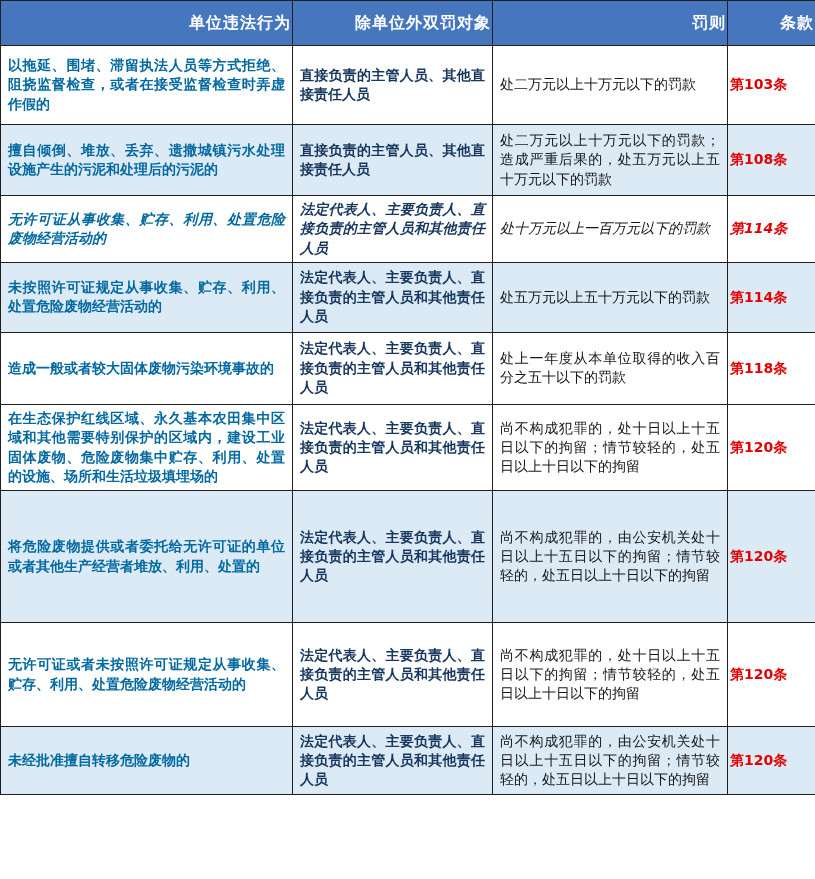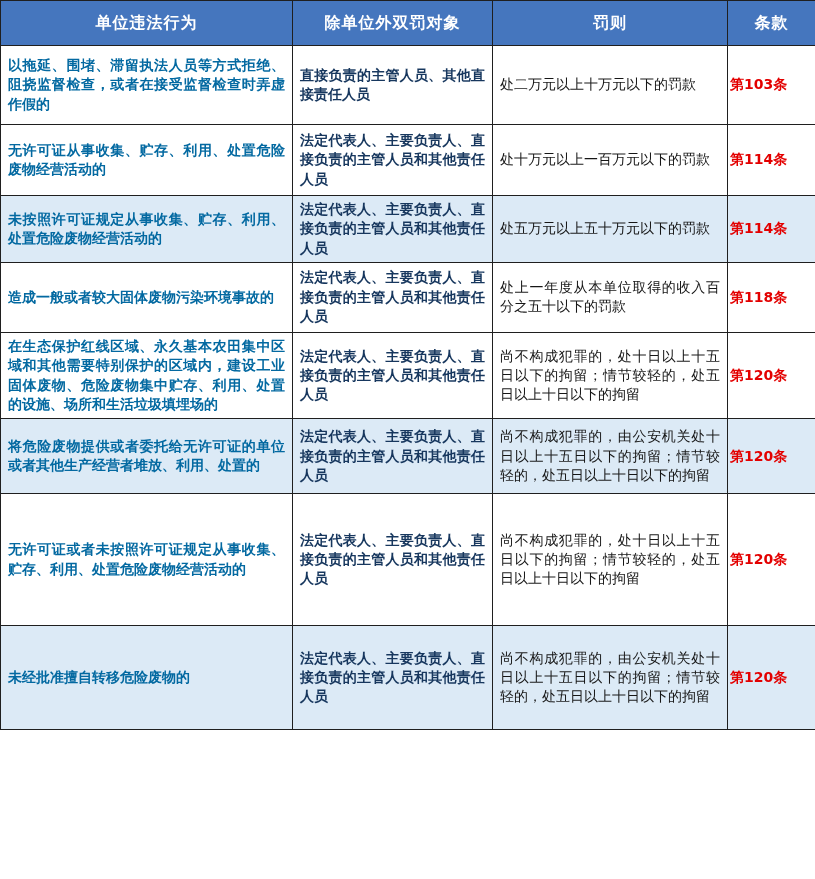--- a/index.html
+++ b/index.html
@@ -31,21 +31,21 @@
   col.c-penalty   { width: 235px; }
   col.c-article   { width: 88px;  }
 
   
   thead th {
     background: #4576be;
     color: #ffffff;
     font-weight: bold;
     font-size: 16px;
     height: 45px;
-    text-align: center;
+    text-align: right;
     letter-spacing: 1px;
   }
 
   
   tbody td {
     font-size: 14px;
     line-height: 1.38;
     padding: 4px 7px;
     text-align: justify;
     color: #151515;
@@ -70,21 +70,21 @@
     padding: 4px 2px;
   }
 
   
   tbody tr { background: #ffffff; }
   tbody tr.alt { background: #dceaf6; }
 
   
   tbody tr:nth-child(1)  { height: 79px; }
   tbody tr:nth-child(2)  { height: 71px; }
-  tbody tr:nth-child(3)  { height: 66px; }
+  tbody tr:nth-child(3)  { height: 66px; font-style: italic; }
   tbody tr:nth-child(4)  { height: 70px; }
   tbody tr:nth-child(5)  { height: 72px; }
   tbody tr:nth-child(6)  { height: 75px; }
   tbody tr:nth-child(7)  { height: 132px; }
   tbody tr:nth-child(8)  { height: 104px; }
   tbody tr:nth-child(9)  { height: 68px; }
   tbody tr:nth-child(10) { height: 88px; }
 </style>
 </head>
 <body>
@@ -104,20 +104,26 @@
         <th>罚则</th>
         <th>条款</th>
       </tr>
     </thead>
     <tbody>
         <tr>
     <td class="violation-cell">以拖延、围堵、滞留执法人员等方式拒绝、阻挠监督检查，或者在接受监督检查时弄虚作假的</td>
     <td class="targets-cell">直接负责的主管人员、其他直接责任人员</td>
     <td class="penalty-cell">处二万元以上十万元以下的罚款</td>
     <td class="article-cell">第103条</td>
+  </tr>
+        <tr class="alt">
+    <td class="violation-cell">擅自倾倒、堆放、丢弃、遗撒城镇污水处理设施产生的污泥和处理后的污泥的</td>
+    <td class="targets-cell">直接负责的主管人员、其他直接责任人员</td>
+    <td class="penalty-cell">处二万元以上十万元以下的罚款；造成严重后果的，处五万元以上五十万元以下的罚款</td>
+    <td class="article-cell">第108条</td>
   </tr>
         <tr>
     <td class="violation-cell">无许可证从事收集、贮存、利用、处置危险废物经营活动的</td>
     <td class="targets-cell">法定代表人、主要负责人、直接负责的主管人员和其他责任人员</td>
     <td class="penalty-cell">处十万元以上一百万元以下的罚款</td>
     <td class="article-cell">第114条</td>
   </tr>
         <tr class="alt">
     <td class="violation-cell">未按照许可证规定从事收集、贮存、利用、处置危险废物经营活动的</td>
     <td class="targets-cell">法定代表人、主要负责人、直接负责的主管人员和其他责任人员</td>

